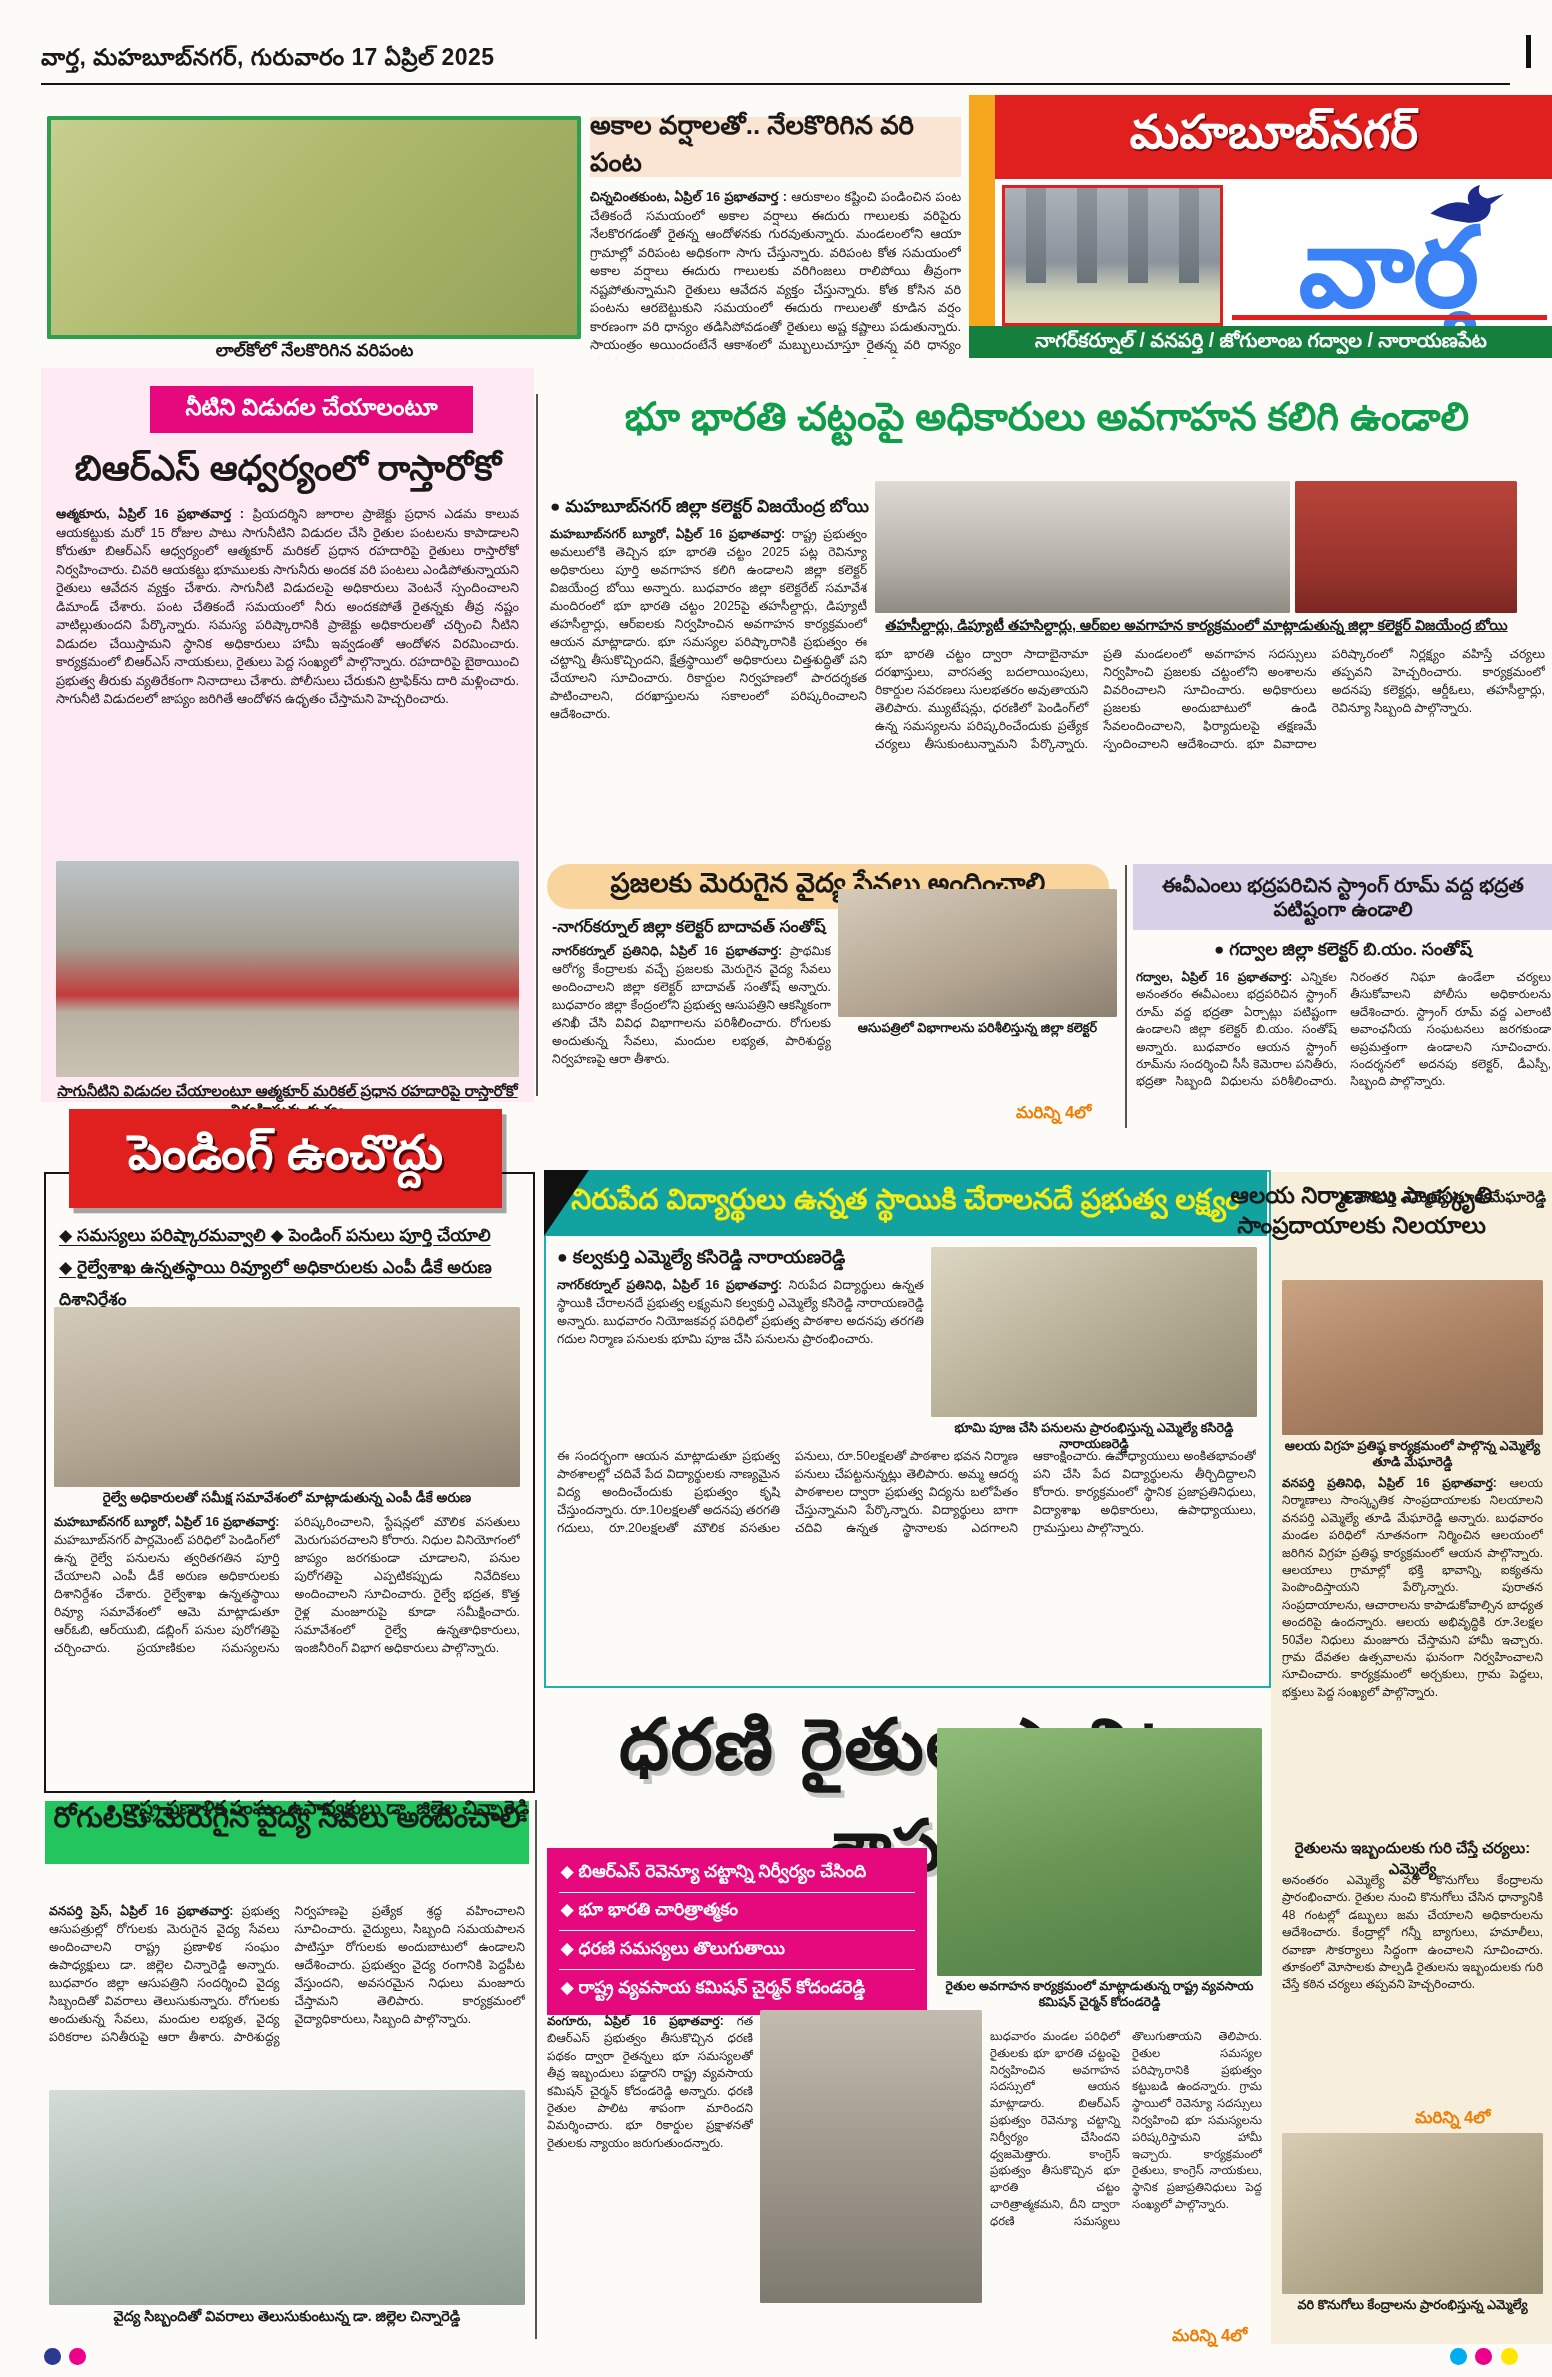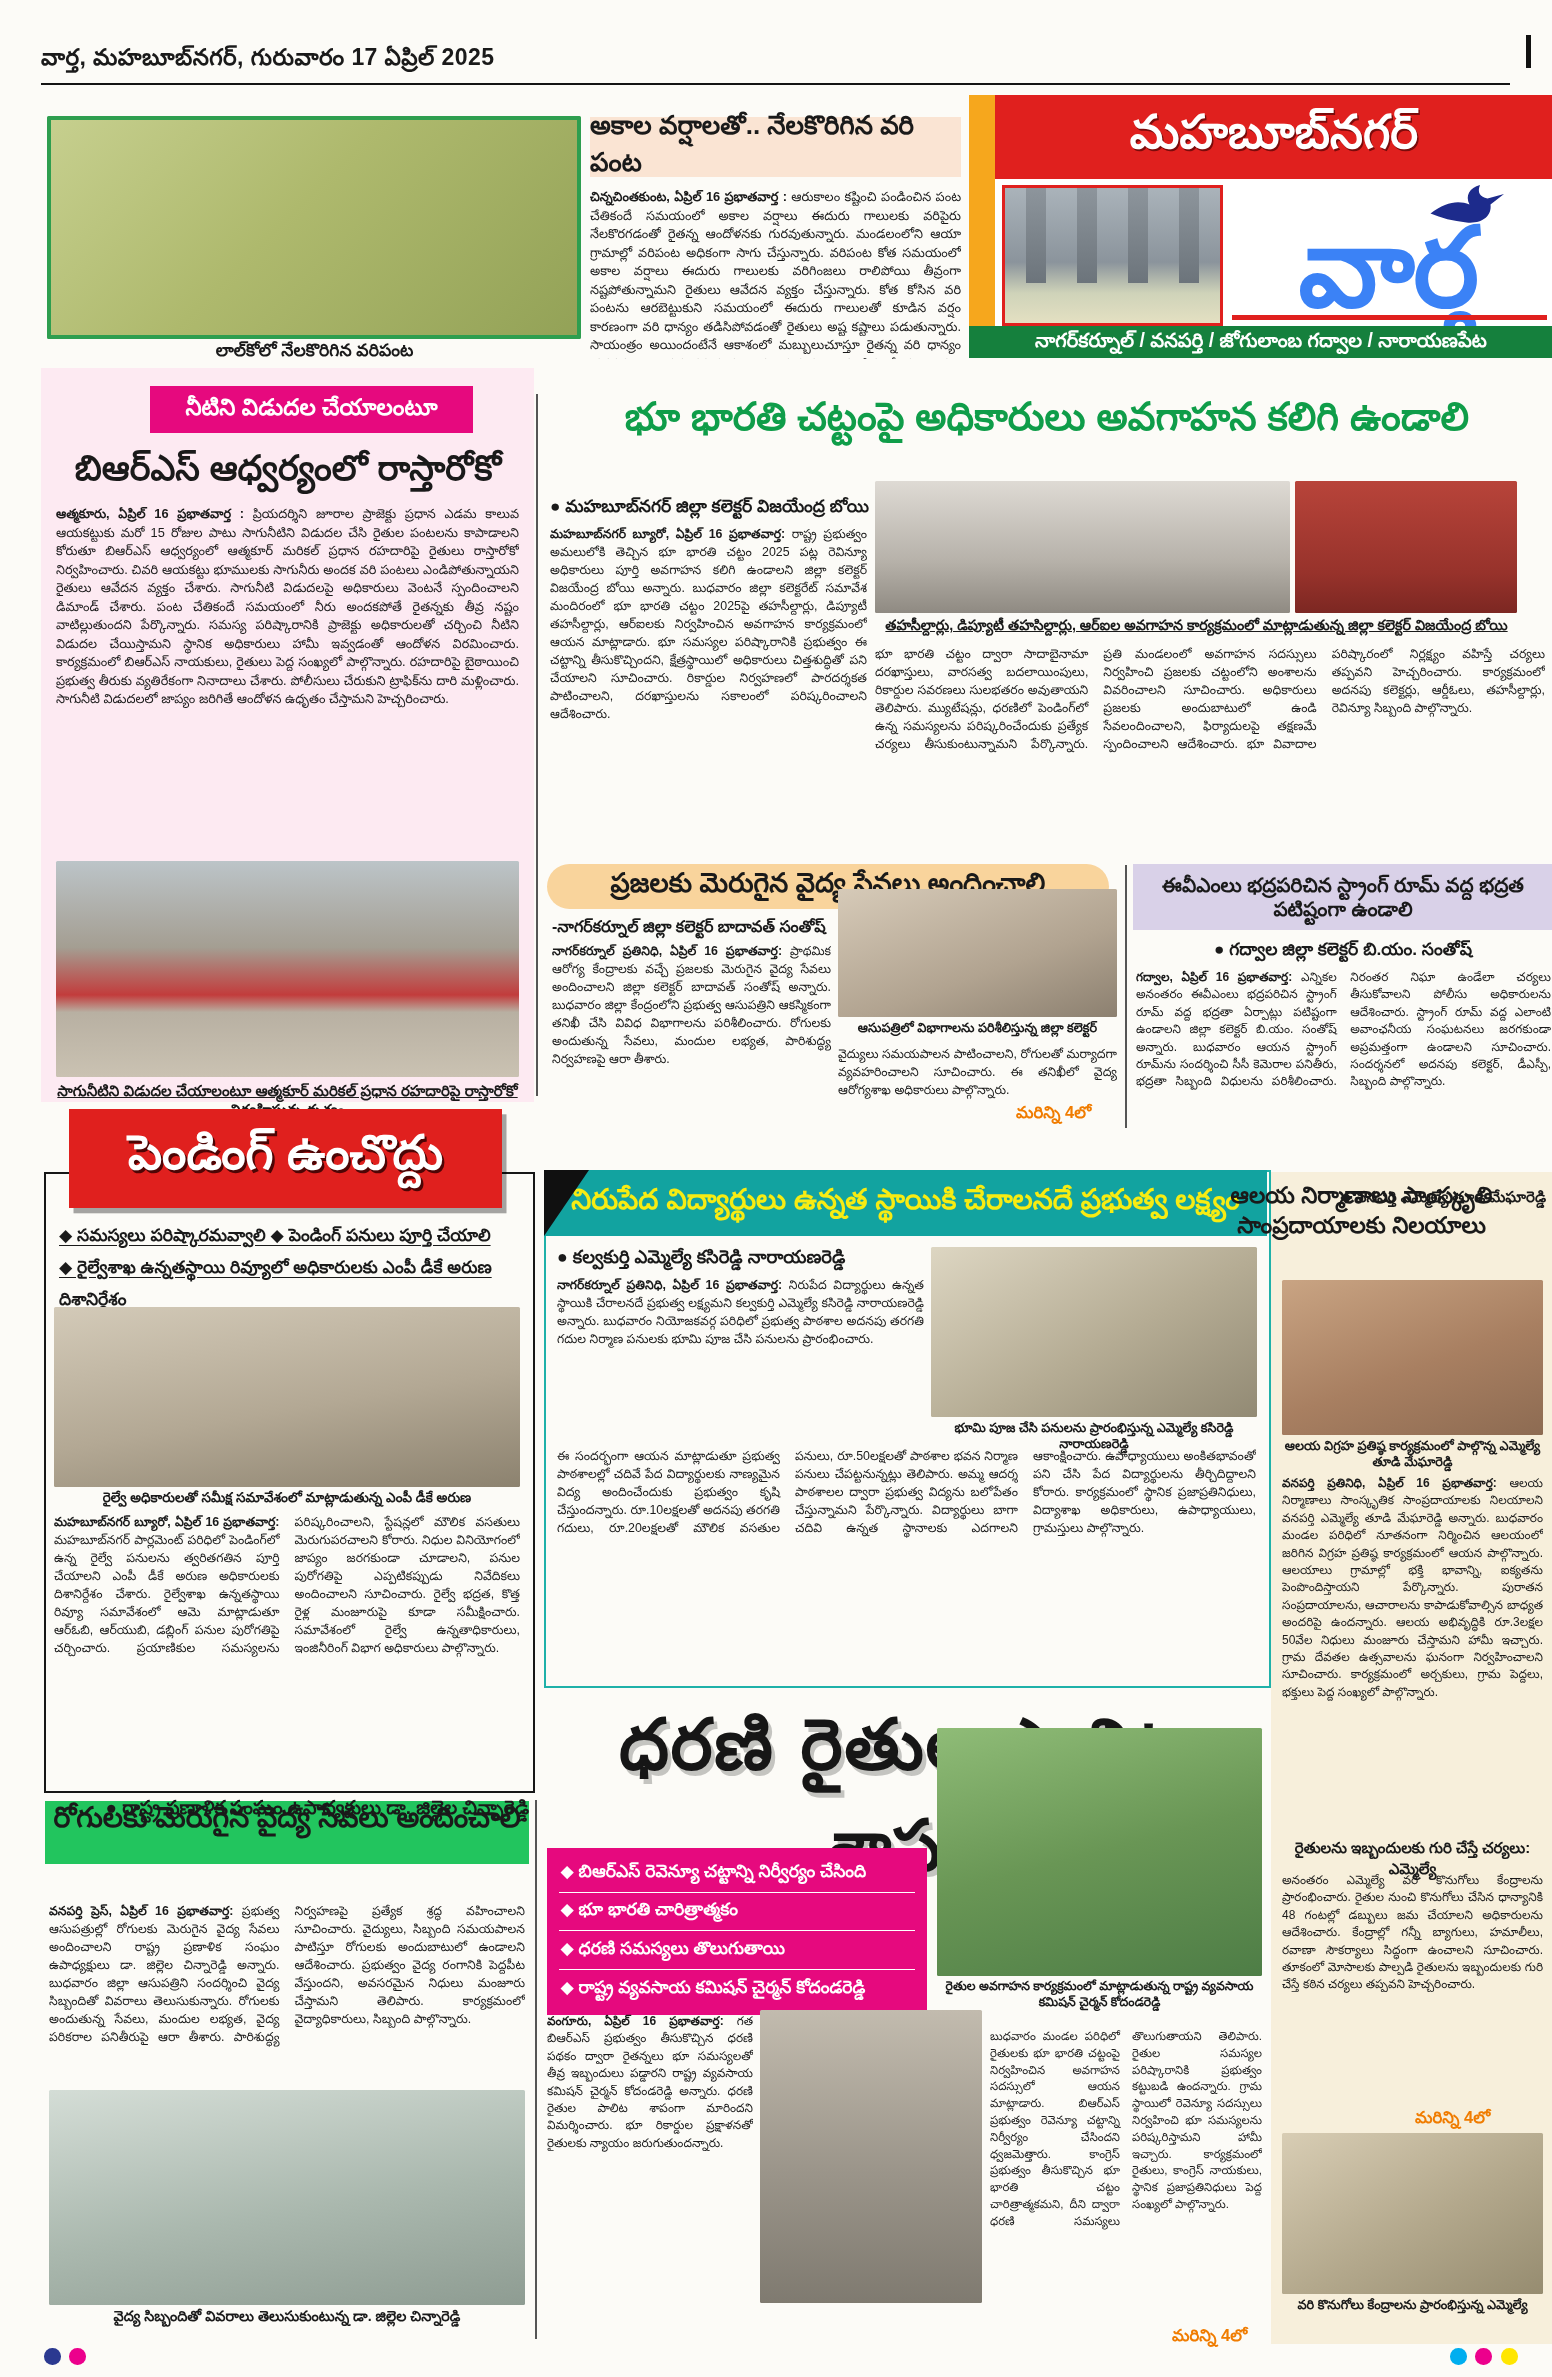--- a/index.html
+++ b/index.html
@@ -190,21 +190,20 @@
   <div class="abs vai-blob">
     <span>ప్రజలకు మెరుగైన వైద్య సేవలు అందించాలి</span>
   </div>
   <div class="abs vai-byline">-నాగర్‌కర్నూల్ జిల్లా కలెక్టర్ బాదావత్ సంతోష్</div>
   <div class="body-txt vai-left">
     <b>నాగర్‌కర్నూల్ ప్రతినిధి, ఏప్రిల్ 16 ప్రభాతవార్త:</b>
     <span>ప్రాథమిక ఆరోగ్య కేంద్రాలకు వచ్చే ప్రజలకు మెరుగైన వైద్య సేవలు అందించాలని జిల్లా కలెక్టర్ బాదావత్ సంతోష్ అన్నారు. బుధవారం జిల్లా కేంద్రంలోని ప్రభుత్వ ఆసుపత్రిని ఆకస్మికంగా తనిఖీ చేసి వివిధ విభాగాలను పరిశీలించారు. రోగులకు అందుతున్న సేవలు, మందుల లభ్యత, పారిశుద్ధ్య నిర్వహణపై ఆరా తీశారు.</span>
   </div>
   <div class="ph vai-photo"></div>
   <div class="cap vai-cap">ఆసుపత్రిలో విభాగాలను పరిశీలిస్తున్న జిల్లా కలెక్టర్</div>
-  <div class="body-txt vai-below">వైద్యులు సమయపాలన పాటించాలని, రోగులతో మర్యాదగా వ్యవహరించాలని సూచించారు. ఈ తనిఖీలో వైద్య ఆరోగ్యశాఖ అధికారులు పాల్గొన్నారు.</div>
   <div class="more" style="left:1016px;top:1103px;">మరిన్ని 4లో</div>
 
   <div class="abs vrule" style="left:1125px;top:865px;width:1.5px;height:263px;"></div>
 
   <div class="abs evm-box">
     <span>ఈవీఎంలు భద్రపరిచిన స్ట్రాంగ్ రూమ్ వద్ద భద్రత పటిష్టంగా ఉండాలి</span>
   </div>
   <div class="abs evm-bullet">● గద్వాల జిల్లా కలెక్టర్ బి.యం. సంతోష్</div>
   <div class="body-txt evm-cols">
     <b>గద్వాల, ఏప్రిల్ 16 ప్రభాతవార్త:</b>

